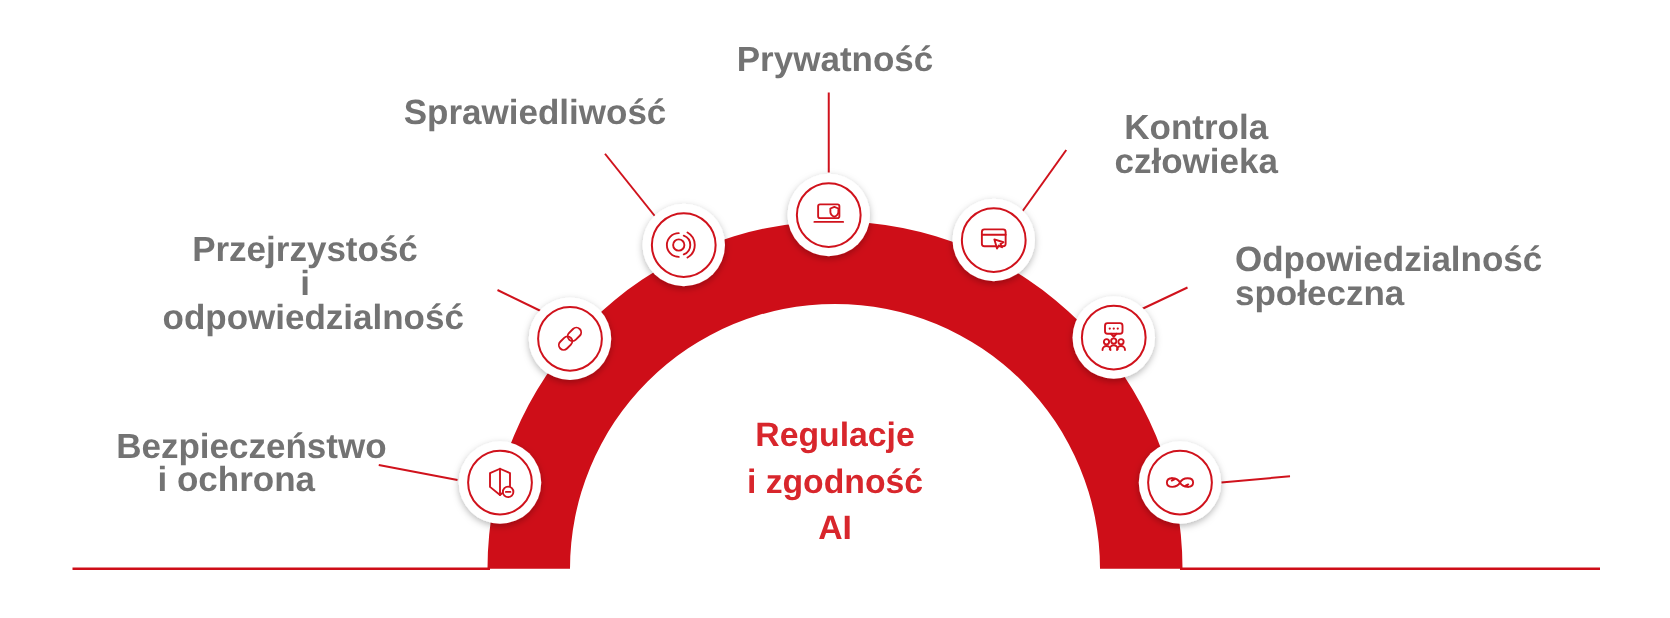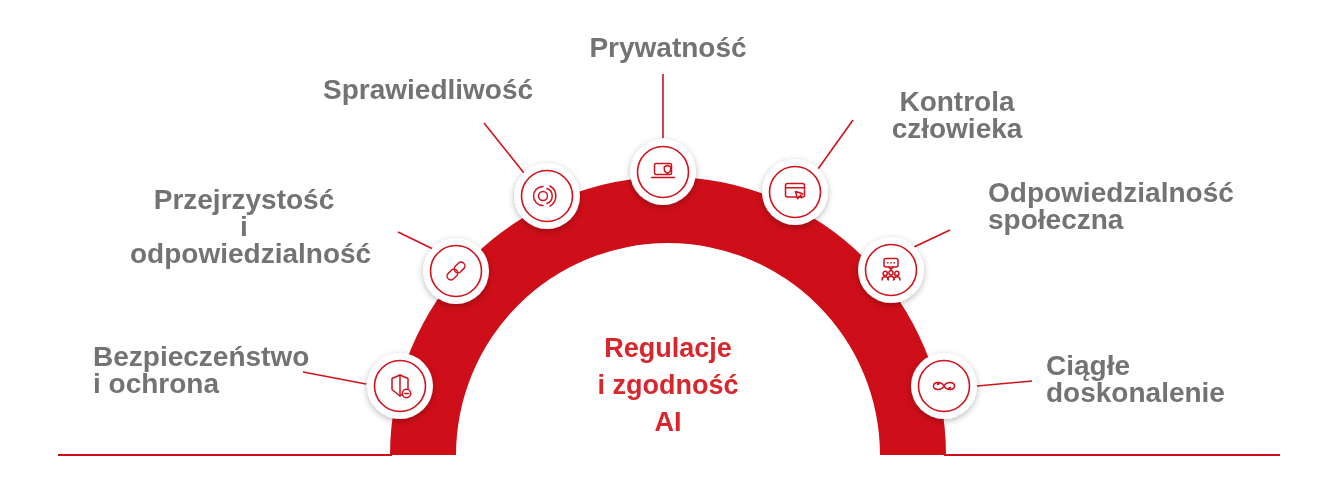--- a/index.html
+++ b/index.html
@@ -12,21 +12,21 @@
   }
   .stage svg{position:absolute;left:0;top:0;}
   .label{
     position:absolute;
     font-weight:bold;
     font-size:28px;
     line-height:27px;
     color:#737373;
     white-space:pre-line;
   }
-  .ta-r{text-align:left;}
+  .ta-r{text-align:center;}
   .ta-c{text-align:center;}
   .ta-l{text-align:left;}
   .center-title{
     position:absolute;
     left:568px;top:330px;width:200px;
     font-weight:bold;
     font-size:27px;
     line-height:37px;
     color:#d8262c;
     text-align:center;
@@ -148,23 +148,21 @@
 
   <div class="label ta-c" style="left:130px;top:186px;width:228px;">Przejrzystość
 i odpowiedzialność</div>
 
   <div class="label ta-c" style="left:323px;top:76px;width:200px;">Sprawiedliwość</div>
 
   <div class="label ta-c" style="left:568px;top:34px;width:200px;">Prywatność</div>
 
   <div class="label ta-c" style="left:846px;top:88px;width:222px;">Kontrola człowieka</div>
 
-  <div class="label ta-l" style="left:988px;top:179px;width:230px;">Odpowiedzialność
+  <div class="label ta-l" style="left:988px;top:194px;width:230px;">Odpowiedzialność
 społeczna</div>
 
-  <div class="label ta-l" style="left:1046px;top:352px;width:200px;">Ciągłe
-doskonalenie</div>
 
   <div class="center-title">Regulacje
 i zgodność
 AI</div>
 
 </div>
 
 </body></html>

